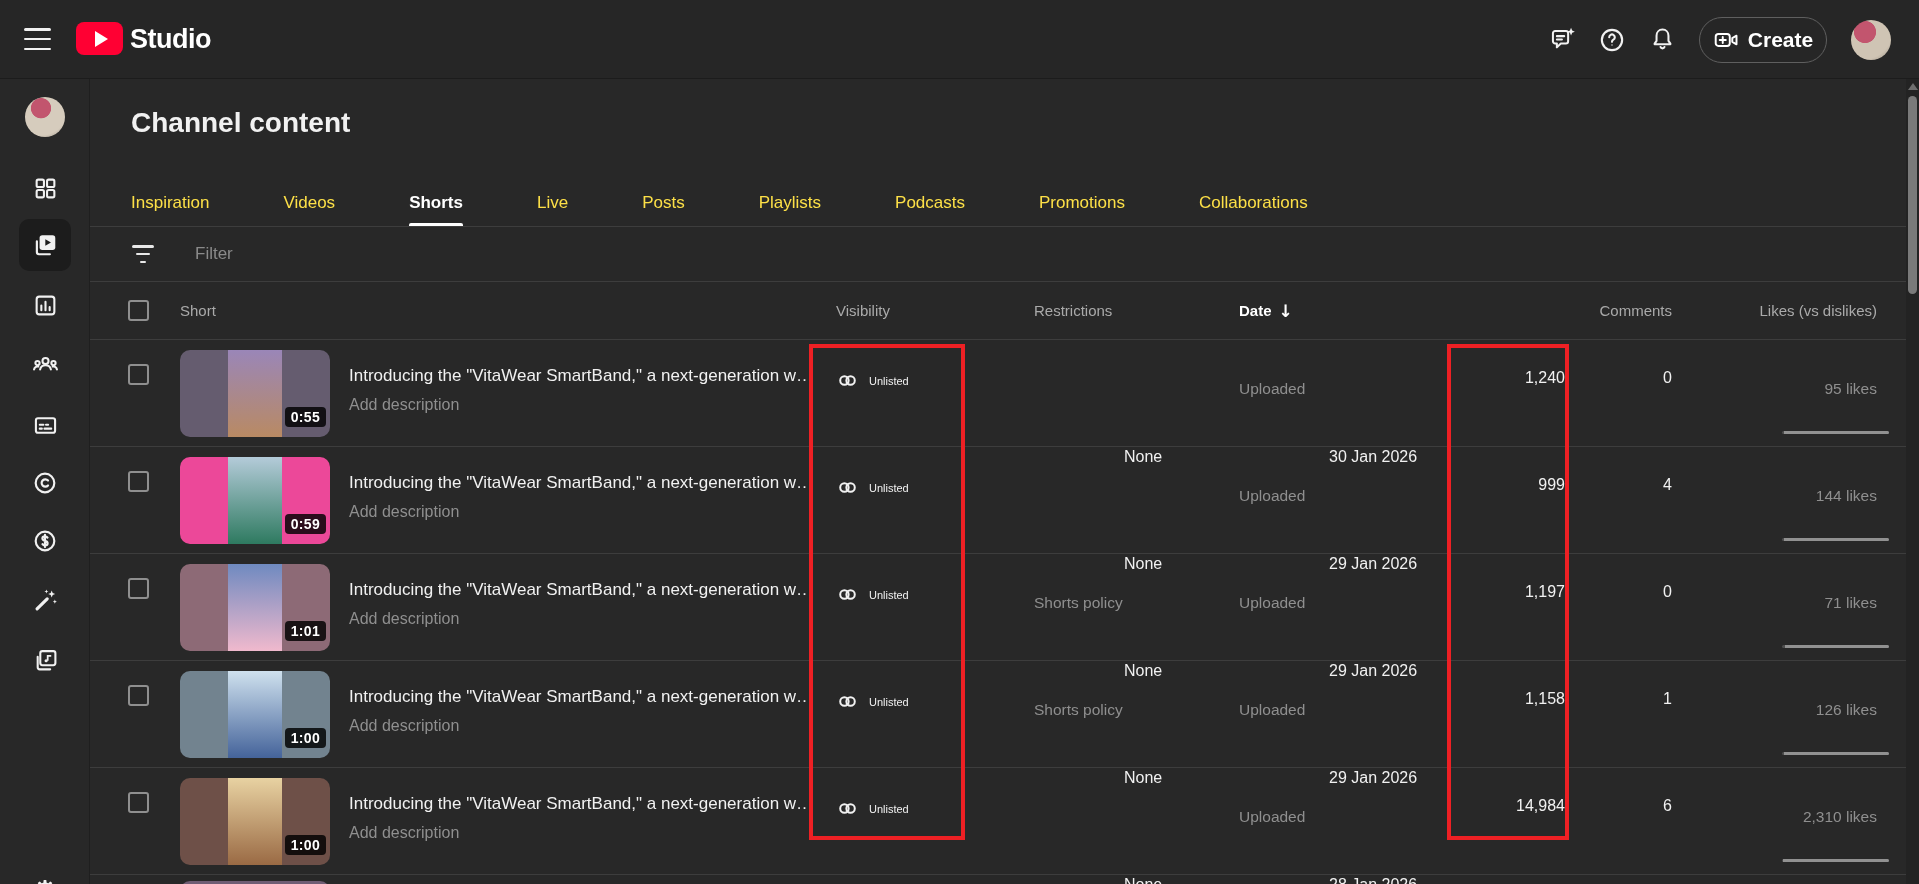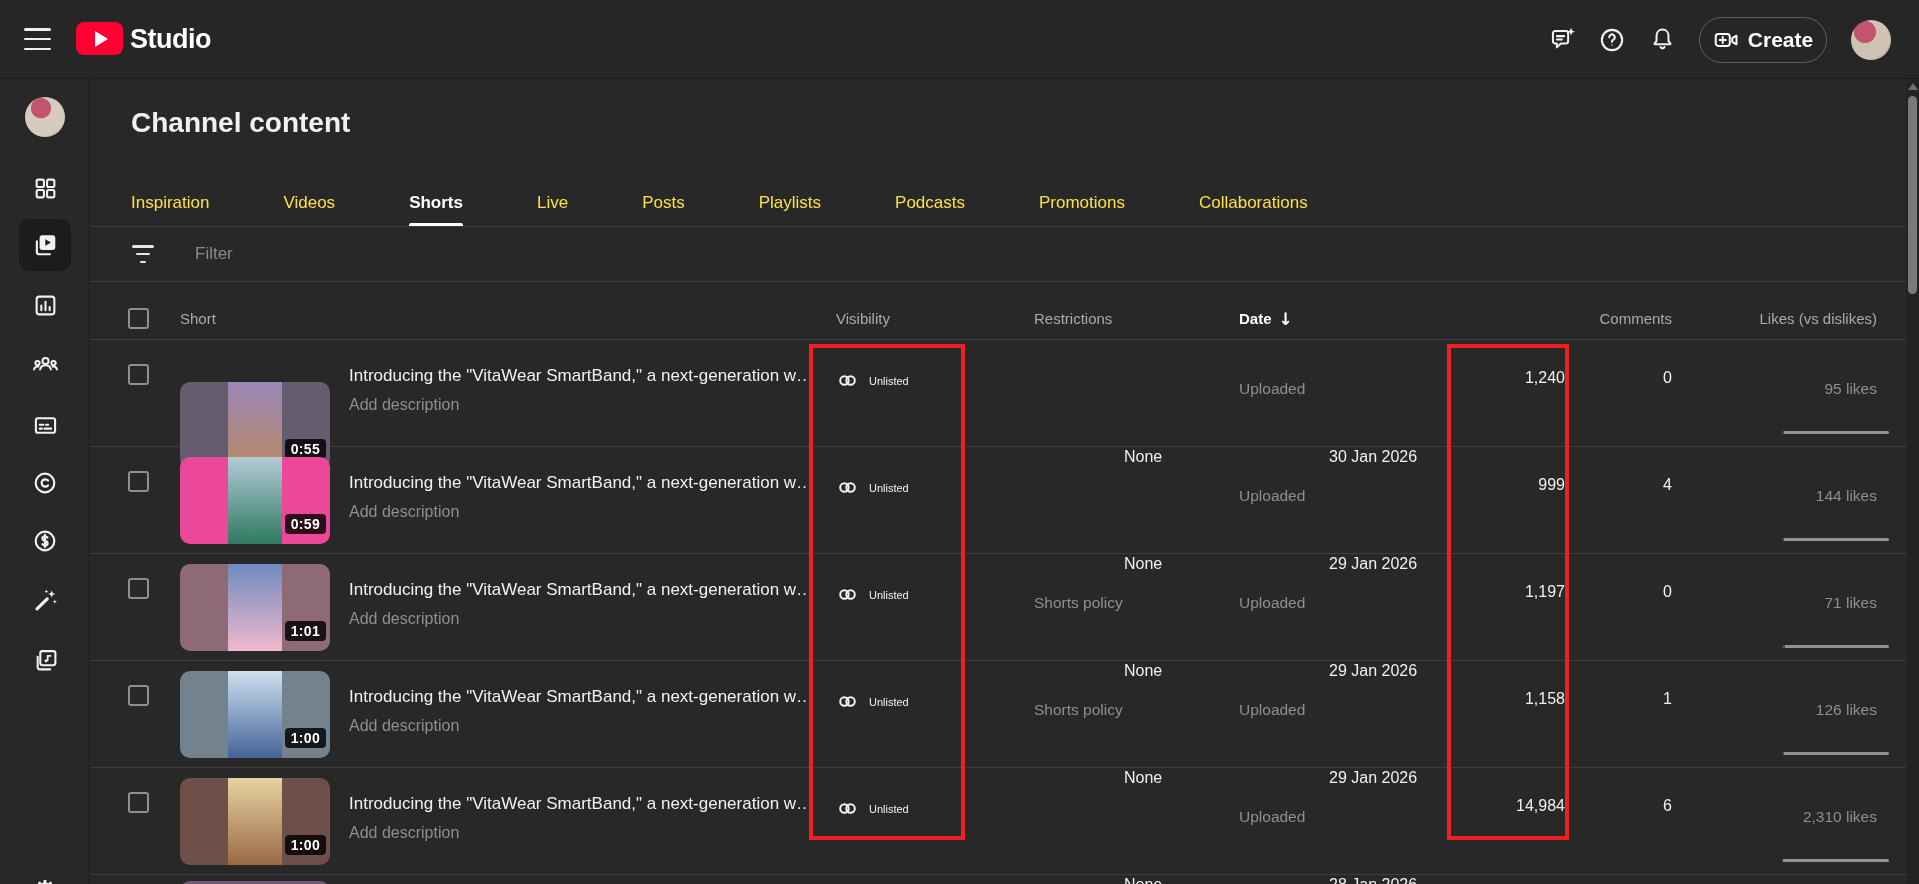--- a/index.html
+++ b/index.html
@@ -44,21 +44,21 @@
   .tab.active::after { content:""; position:absolute; left:0; right:0; bottom:0; height:3px; background:#fff; border-radius:2px 2px 0 0; }
 
   .filter-row { position:absolute; left:0; top:148px; width:1829px; height:55px; border-bottom:1px solid #3d3d3d; display:flex; align-items:center; padding-left:41px; }
   .funnel { width:24px; height:18px; display:flex; flex-direction:column; justify-content:space-between; align-items:center; cursor:pointer; }
   .funnel i { display:block; height:2.5px; background:#e8e8e8; border-radius:2px; }
   .funnel i:nth-child(1){width:22px;} .funnel i:nth-child(2){width:14px;} .funnel i:nth-child(3){width:6px;}
   .filter-row input { margin-left:40px; background:transparent; border:none; outline:none; font-size:17px; color:#f1f1f1; font-family:inherit; width:400px; }
   .filter-row input::placeholder { color:#8a8a8a; }
 
   .thead { position:absolute; left:0; top:203px; width:1829px; height:58px; border-bottom:1px solid #3d3d3d; font-size:15px; color:#aaaaaa; font-weight:500; }
-  .thead > div { position:absolute; top:8px; height:100%; display:flex; align-items:center; }
+  .thead > div { position:absolute; top:0; height:100%; display:flex; align-items:center; }
   .checkbox { width:21px; height:21px; border:2.5px solid #8f8f8f; border-radius:3px; cursor:pointer; }
   .col-check { left:38px; }
   .col-short { left:90px; }
   .col-vis   { left:746px; }
   .col-restr { left:944px; }
   .col-date  { left:1149px; color:#fff; font-weight:700; cursor:pointer; }
   .col-date .arrow { font-size:17px; margin-left:7px; font-family:"DejaVu Sans",sans-serif; }
   .col-views { left:1280px; width:147px; justify-content:flex-end; }
   .col-comm  { left:1460px; width:122px; justify-content:flex-end; }
   .col-likes { left:1580px; width:207px; justify-content:flex-end; }
@@ -269,21 +269,21 @@
         </div>
       <div class="col-comm">Comments</div>
       <div class="col-likes">Likes (vs dislikes)</div>
     </div>
 
     <div class="rows" id="rows">
         <div class="row">
     <div class="cb">
             <div class="checkbox"></div>
           </div>
-    <div class="thumb" style="background: rgb(101, 92, 111); margin-top: 32px;">
+    <div class="thumb" style="background: rgb(101, 92, 111);">
       <div class="thumb-img" style="background: linear-gradient(rgb(154, 134, 184), rgb(185, 138, 99));"></div>
       <div class="badge">0:55</div>
     </div>
     <div class="vtitle">Introducing the "VitaWear SmartBand," a next-generation w…</div>
     <div class="vdesc">Add description</div>
     <div class="vis-cell">
       <svg class="ic" width="23" height="23" viewBox="0 0 24 24" fill="none" stroke="#f1f1f1" stroke-width="2.1">
               <circle cx="8.8" cy="12" r="4.4"></circle>
               <circle cx="15.2" cy="12" r="4.4"></circle>
             </svg>

